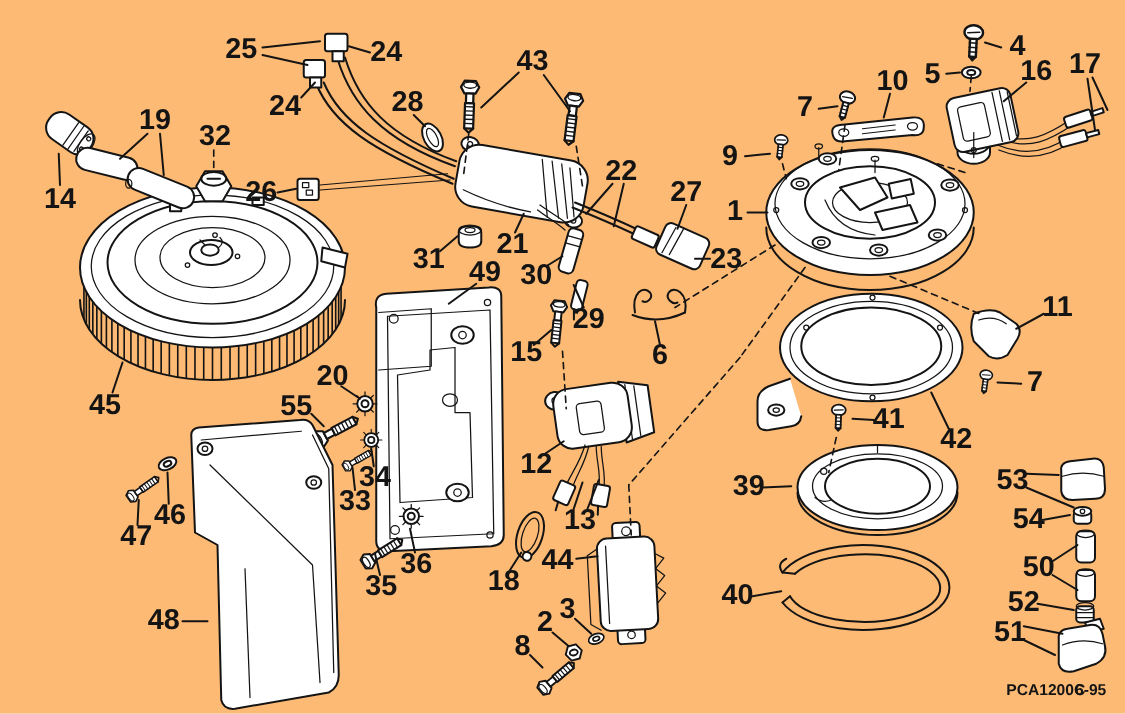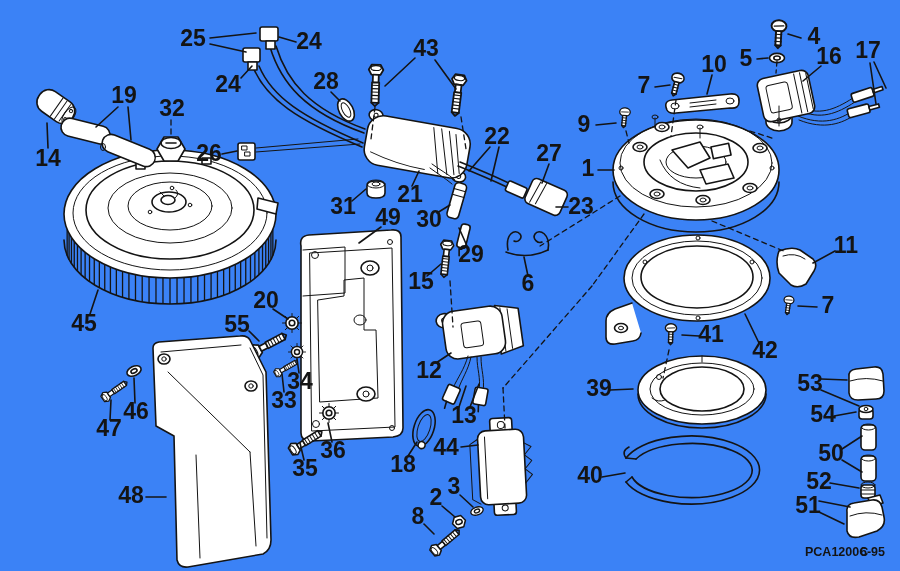--- a/index.html
+++ b/index.html
@@ -1,16 +1,16 @@
 <!DOCTYPE html>
 <html><head>
 <meta charset="utf-8">
 <style>
   html,body{margin:0;padding:0;background:#ffffff;}
-  .stage{width:900px;height:571px;position:relative;background:#3b82f6;overflow:hidden;}
+  .stage{width:900px;height:571px;position:relative;background:#fdba74;overflow:hidden;}
   svg{display:block;}
   .s{fill:none;stroke:#141414;stroke-width:1.6;stroke-linecap:round;stroke-linejoin:round;}
   .sw{fill:#ffffff;stroke:#141414;stroke-width:1.6;stroke-linecap:round;stroke-linejoin:round;}
   .t{stroke-width:1px !important;}
   #leader-layer line{stroke:#141414;stroke-width:1.6;stroke-linecap:round;}
   #leader-layer line.dash{stroke-dasharray:5 4;stroke-width:1.3;}
   #callout-layer text{font:bold 23px "Liberation Sans", sans-serif;fill:#141414;text-anchor:middle;dominant-baseline:middle;}
   .footer-text{font:bold 12.5px "Liberation Sans", sans-serif;fill:#141414;}
   [data-teeth] line{stroke:#141414;stroke-width:1.3;}
 </style>

